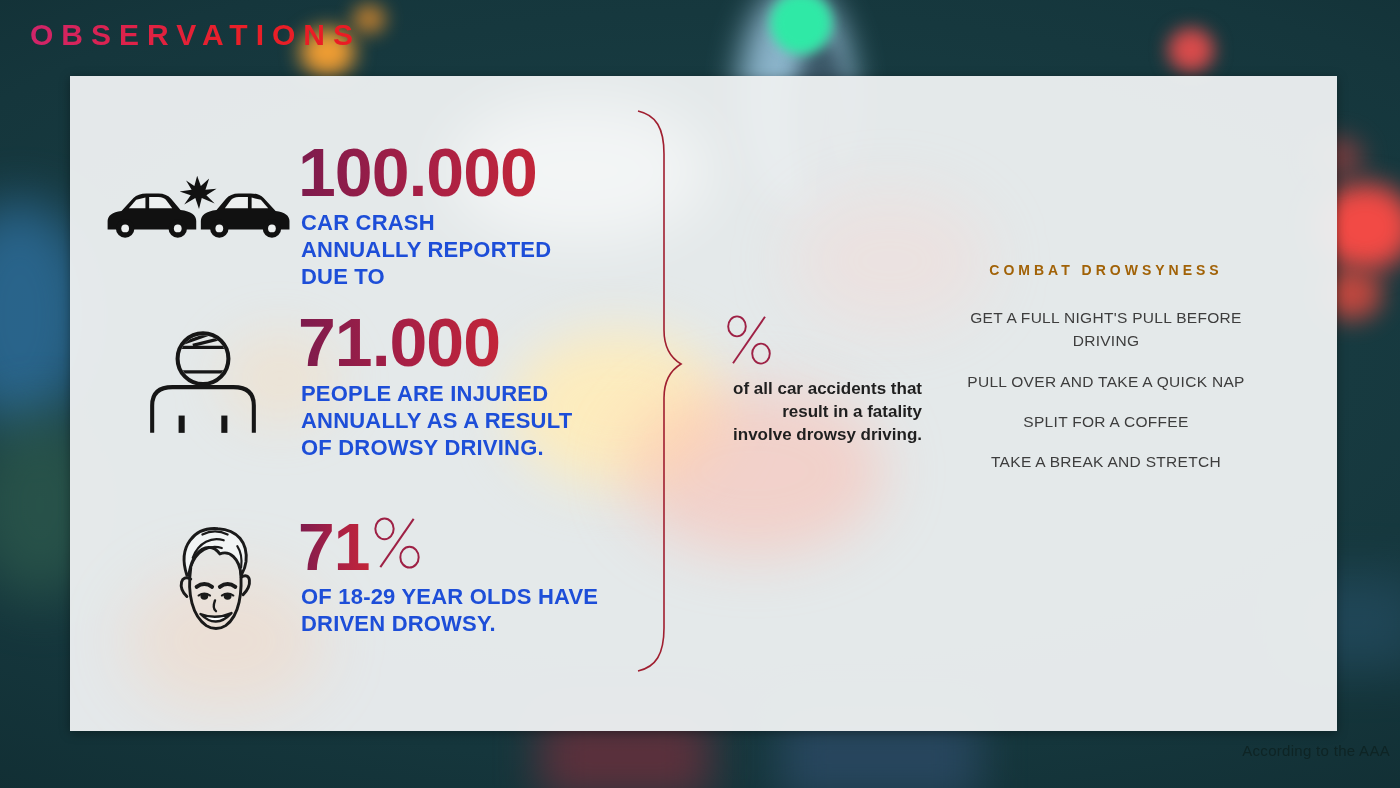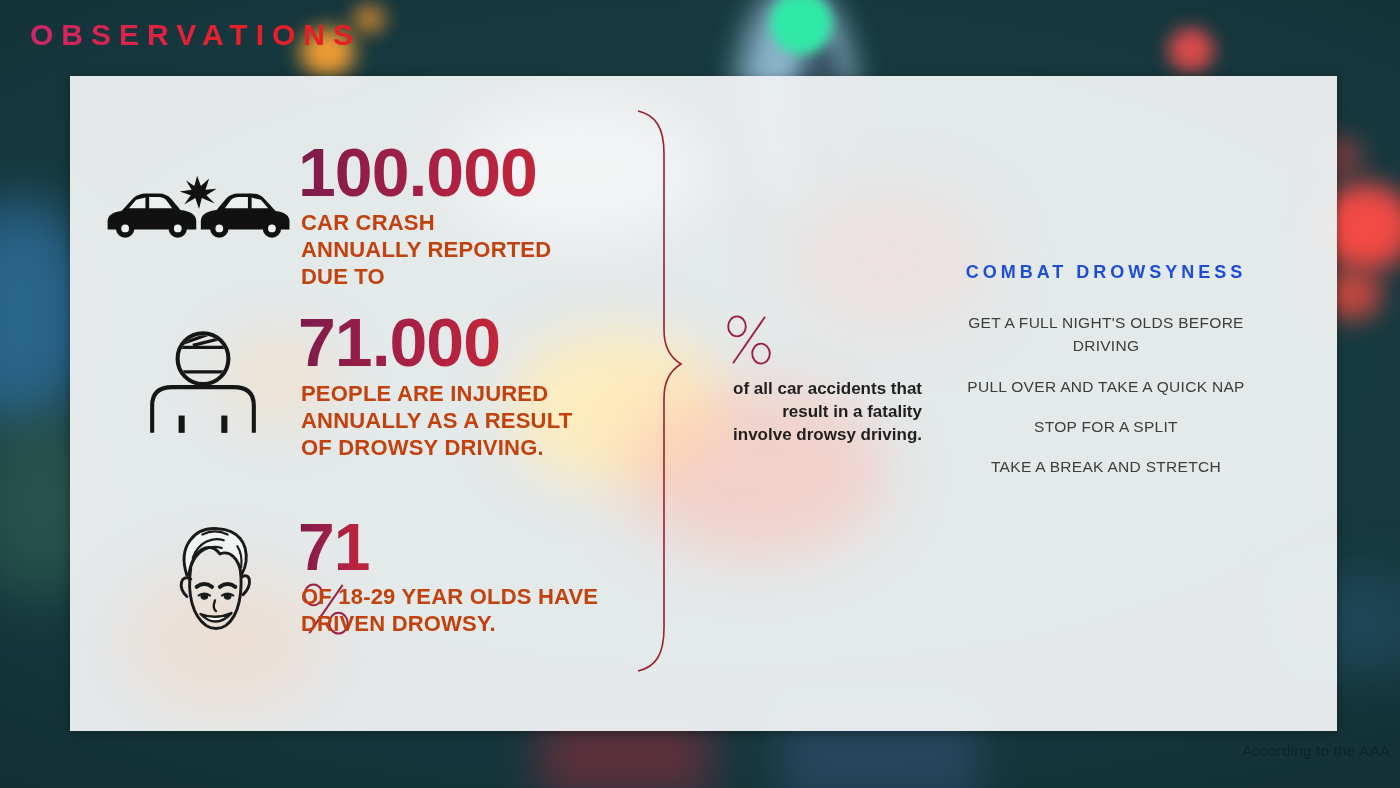--- a/index.html
+++ b/index.html
@@ -22,30 +22,30 @@
   .glow{position:absolute;border-radius:50%;pointer-events:none;}
 
   .stat{position:absolute;}
   .stat-icon{position:absolute;}
   .num{font-weight:800;line-height:1;letter-spacing:-1px;color:#a02045;white-space:nowrap;
        display:inline-flex;align-items:flex-start;}
   .grad{background:linear-gradient(90deg,#7d1b4d 0%,#a92045 55%,#c22639 100%);
         -webkit-background-clip:text;background-clip:text;-webkit-text-fill-color:transparent;}
   .num svg{margin-left:3px;margin-top:2px;}
   .lbl{position:absolute;font-weight:700;font-size:22px;line-height:1.22;
-       letter-spacing:0.2px;color:#c2410c;}
+       letter-spacing:0.2px;color:#1d4ed8;}
 
   .brace{position:absolute;left:558px;top:32px;}
 
   .highlight{position:absolute;left:652px;top:236px;width:215px;}
   .highlight .htext{margin-top:8px;font-size:17px;font-weight:600;line-height:1.35;
                     color:#1f1f1f;width:200px;text-align:right;}
 
   .combat{position:absolute;left:871px;top:186px;width:330px;text-align:center;}
-  .combat-h{font-size:18px;font-weight:700;letter-spacing:4px;color:#1d4ed8;}
+  .combat-h{font-size:14px;font-weight:700;letter-spacing:4px;color:#a16207;}
   .tips{margin-top:28px;}
   .tip{font-size:15.5px;font-weight:400;color:#3d3d3d;letter-spacing:0.3px;
        line-height:1.5;margin-bottom:17px;}
 
   .footer{position:absolute;right:10px;top:742px;font-size:15px;
           letter-spacing:0.3px;color:#0e2424;}
 </style>
 </head>
 <body>
 
@@ -135,21 +135,21 @@
           <path d="M46,70 Q54,64 62,70" stroke-width="4"></path>
           <path d="M70,70 Q78,64 86,70" stroke-width="4"></path>
           <ellipse cx="54" cy="80" rx="4" ry="3.2" fill="#1a1a1a" stroke="none"></ellipse>
           <ellipse cx="78" cy="80" rx="4" ry="3.2" fill="#1a1a1a" stroke="none"></ellipse>
           <path d="M48,79 Q54,74.5 60,79" stroke-width="2"></path>
           <path d="M72,79 Q78,74.5 84,79" stroke-width="2"></path>
           <path d="M65,84 Q62,92 66,95" stroke-width="2.5"></path>
           <path d="M50,98 Q66,104 82,97 Q66,114 50,98 Z" fill="#ffffff" stroke-width="2.5"></path>
         </g>
       </svg>
-      <div class="num" style="position:absolute;left:228px;top:438px;font-size:66px;flex-direction:column;">
+      <div class="num" style="position:absolute;left:228px;top:438px;font-size:66px;">
         <span class="grad">71</span>
           <svg width="50" height="54" viewBox="0 0 60 64" fill="none" stroke="#9e2145" stroke-width="2.4">
             <ellipse cx="15" cy="15" rx="11" ry="12.5"></ellipse>
             <ellipse cx="45" cy="49" rx="11" ry="12.5"></ellipse>
             <line x1="50" y1="3" x2="10" y2="61"></line>
           </svg>
       </div>
       <div class="lbl" style="left:231px;top:508px;width:300px;">OF 18-29 YEAR OLDS HAVE DRIVEN DROWSY.</div>
     </div>
 
@@ -164,23 +164,23 @@
             <ellipse cx="45" cy="49" rx="11" ry="12.5"></ellipse>
             <line x1="50" y1="3" x2="10" y2="61"></line>
           </svg>
       </div>
       <div class="htext">of all car accidents that result in a fatality involve drowsy driving.</div>
     </div>
 
     <div class="combat">
       <div class="combat-h">COMBAT DROWSYNESS</div>
       <div class="tips">
-        <div class="tip">GET A FULL NIGHT'S OLDS BEFORE DRIVING</div>
+        <div class="tip">GET A FULL NIGHT'S PULL BEFORE DRIVING</div>
         <div class="tip">PULL OVER AND TAKE A QUICK NAP</div>
-        <div class="tip">STOP FOR A SPLIT</div>
+        <div class="tip">SPLIT FOR A COFFEE</div>
         <div class="tip">TAKE A BREAK AND STRETCH</div>
       </div>
     </div>
 
   </div>
 
   <div class="footer">According to the AAA</div>
 
 </div>
 

